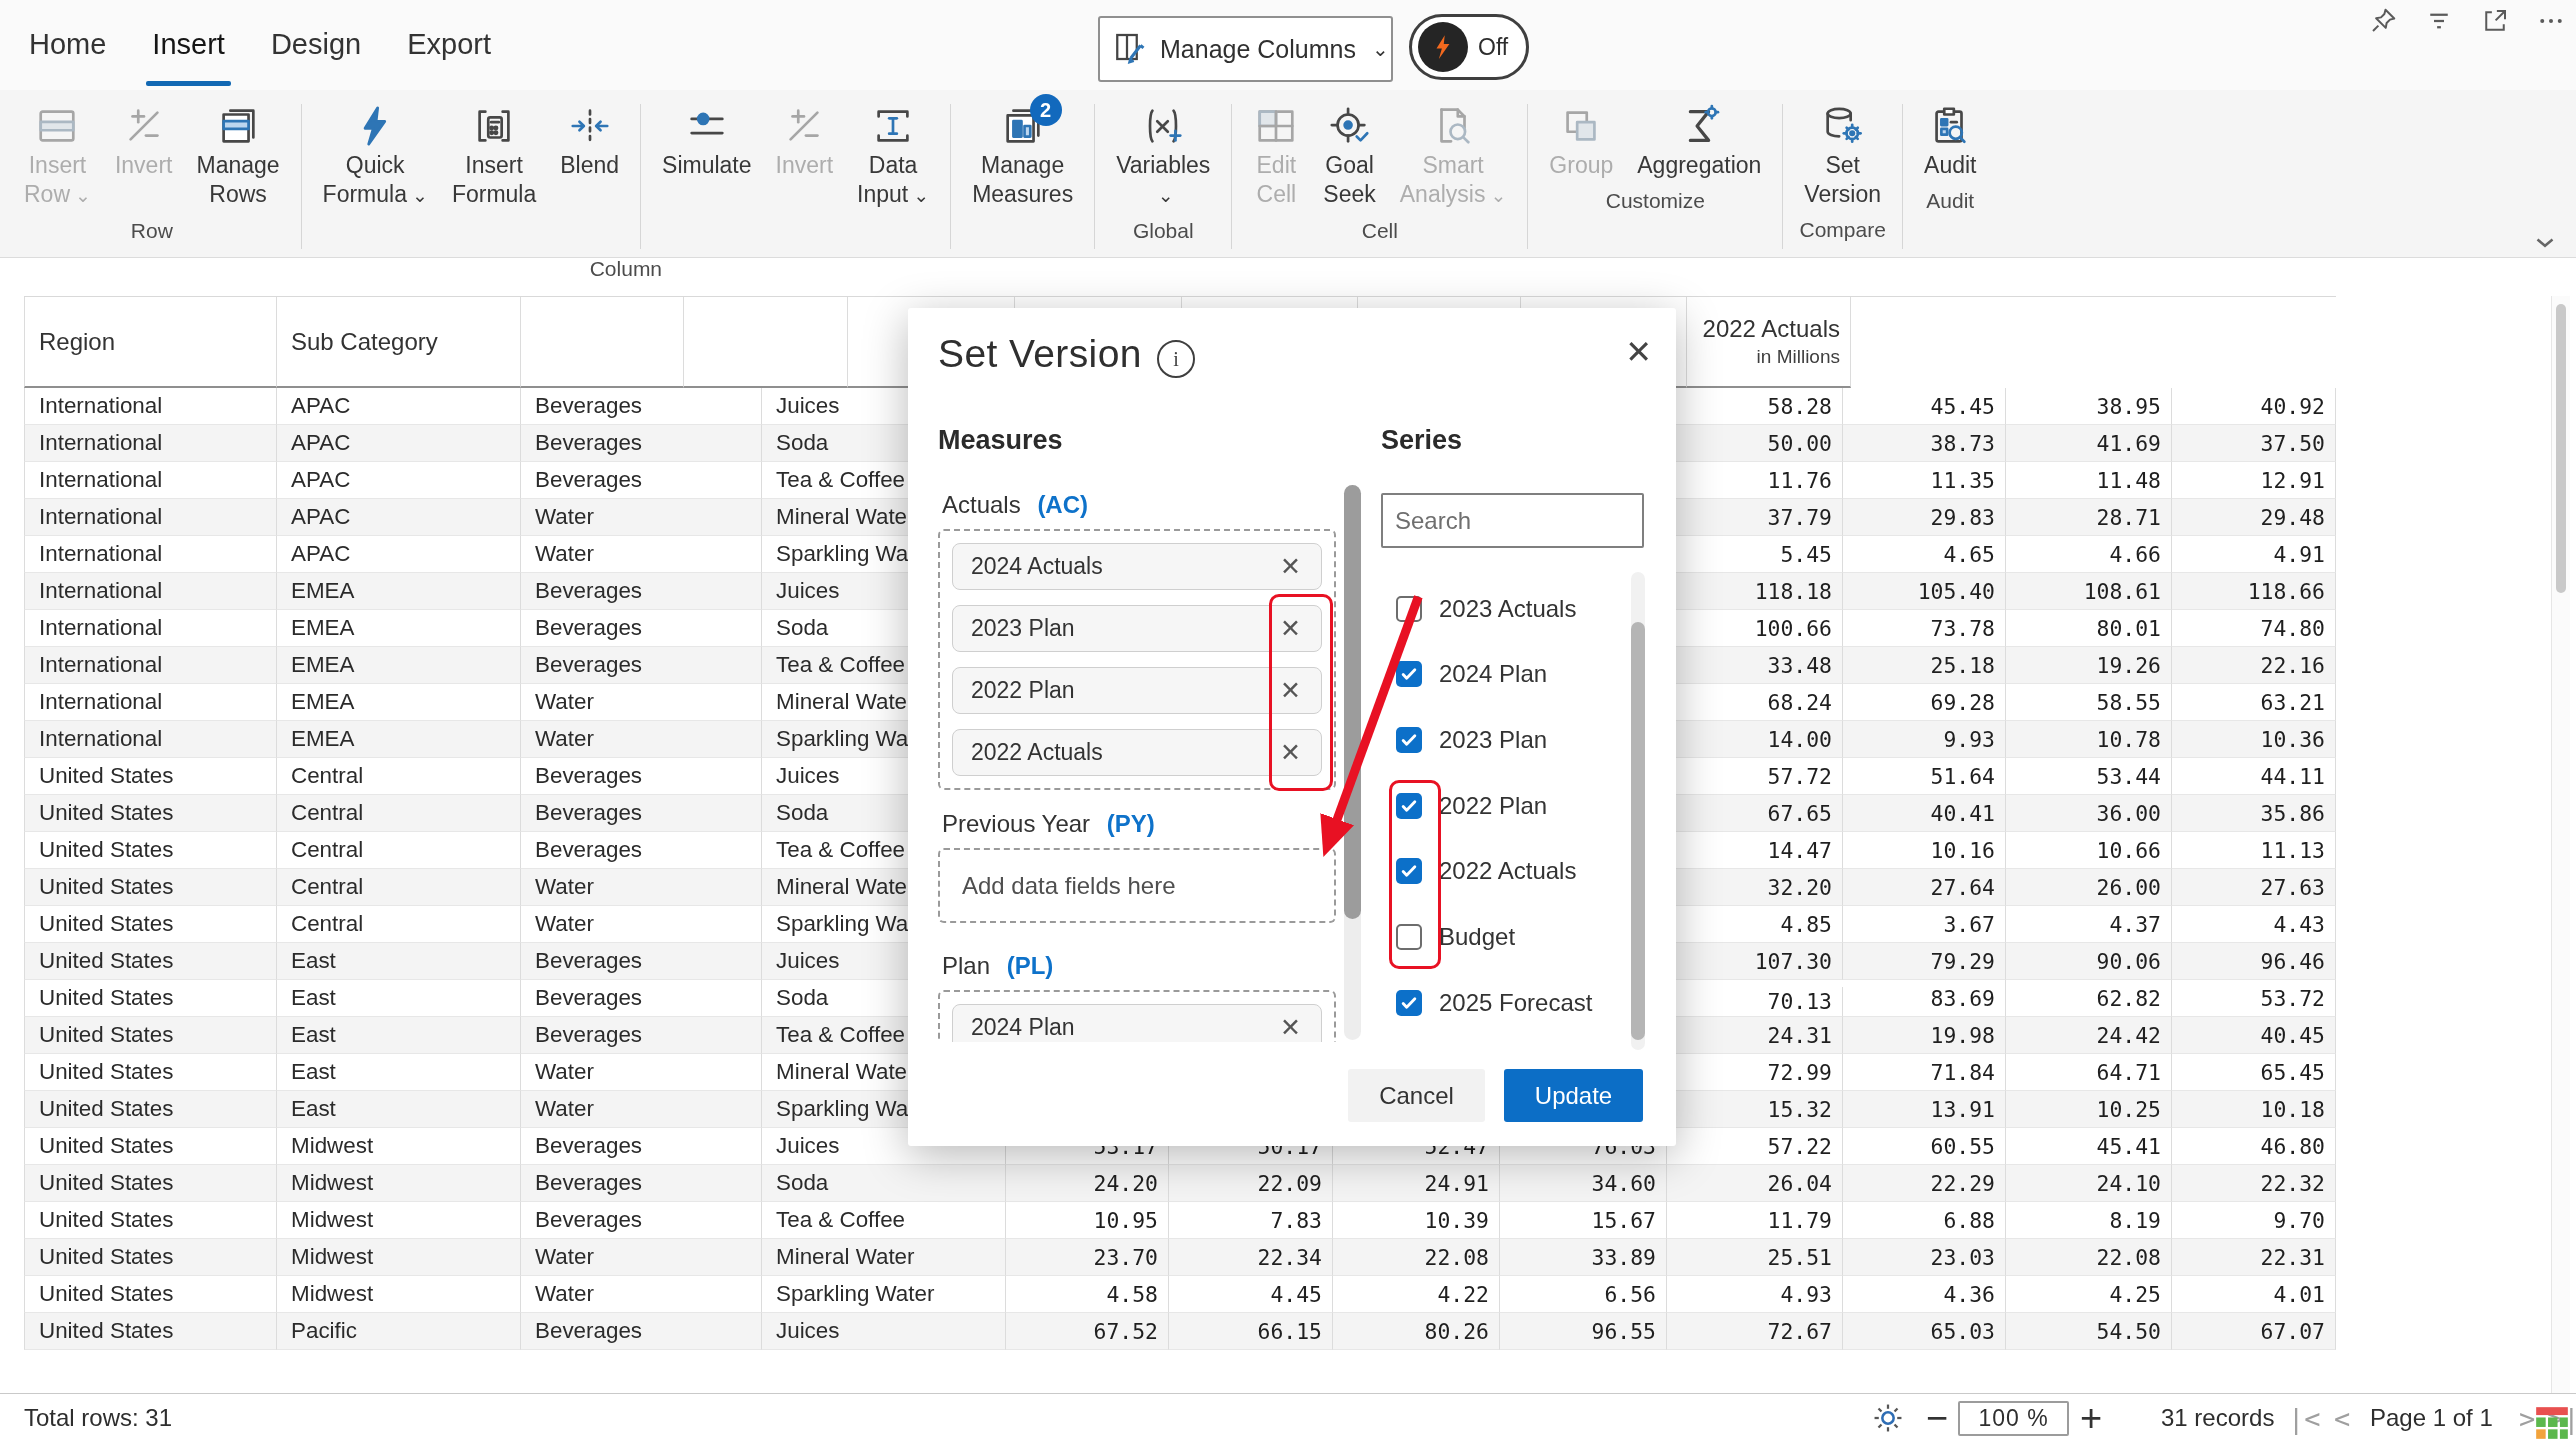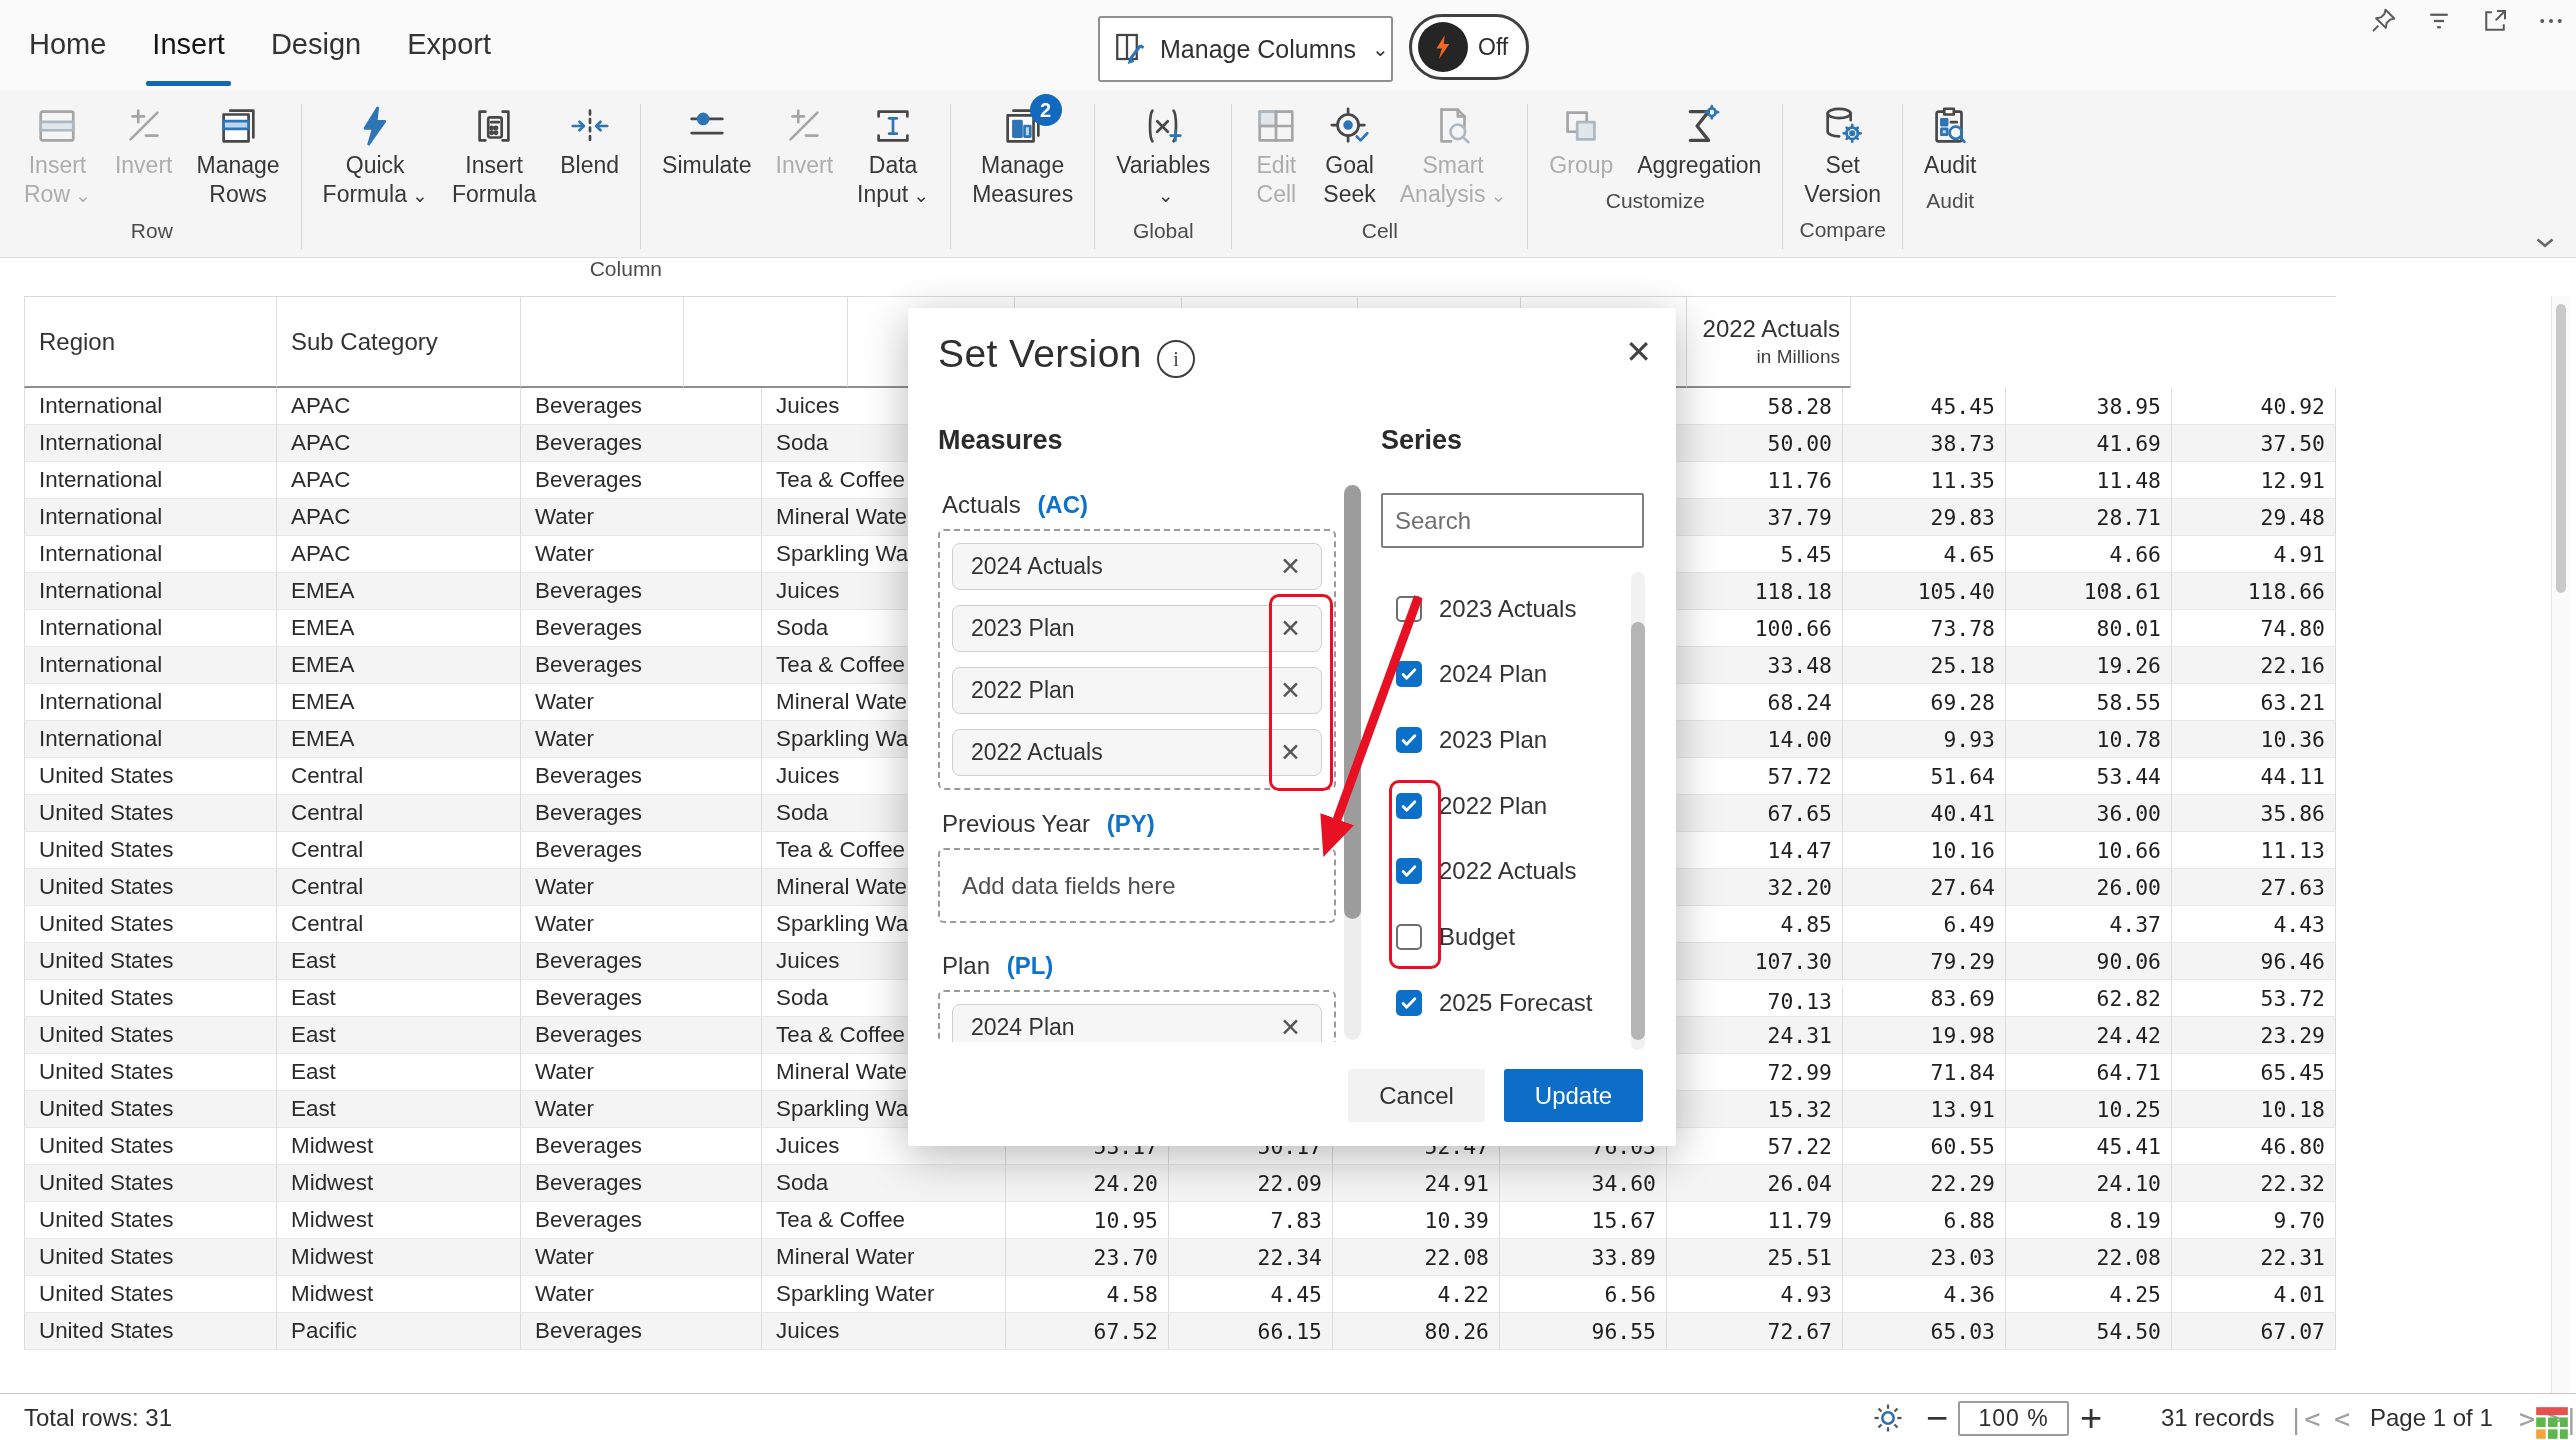--- a/index.html
+++ b/index.html
@@ -705,21 +705,21 @@
       <div class="trow drow">
         <div class="cell c-txt" style="width: 253px;">United States</div>
         <div class="cell c-txt" style="width: 244px;">Central</div>
         <div class="cell c-txt" style="width: 241px;">Water</div>
         <div class="cell c-txt" style="width: 244px;">Sparkling Water</div>
         <div class="cell c-num" style="width: 163px;"></div>
         <div class="cell c-num" style="width: 164px;"></div>
         <div class="cell c-num" style="width: 167px;"></div>
         <div class="cell c-num" style="width: 167px;"></div>
         <div class="cell c-num" style="width: 176px;">4.85</div>
-        <div class="cell c-num" style="width: 163px;">6.49</div>
+        <div class="cell c-num" style="width: 163px;">3.67</div>
         <div class="cell c-num" style="width: 166px;">4.37</div>
         <div class="cell c-num" style="width: 164px;">4.43</div>
       </div>
       <div class="trow drow odd">
         <div class="cell c-txt" style="width: 253px;">United States</div>
         <div class="cell c-txt" style="width: 244px;">East</div>
         <div class="cell c-txt" style="width: 241px;">Beverages</div>
         <div class="cell c-txt" style="width: 244px;">Juices</div>
         <div class="cell c-num" style="width: 163px;"></div>
         <div class="cell c-num" style="width: 164px;"></div>
@@ -749,21 +749,21 @@
         <div class="cell c-txt" style="width: 244px;">East</div>
         <div class="cell c-txt" style="width: 241px;">Beverages</div>
         <div class="cell c-txt" style="width: 244px;">Tea &amp; Coffee</div>
         <div class="cell c-num" style="width: 163px;"></div>
         <div class="cell c-num" style="width: 164px;"></div>
         <div class="cell c-num" style="width: 167px;"></div>
         <div class="cell c-num" style="width: 167px;"></div>
         <div class="cell c-num" style="width: 176px;">24.31</div>
         <div class="cell c-num" style="width: 163px;">19.98</div>
         <div class="cell c-num" style="width: 166px;">24.42</div>
-        <div class="cell c-num" style="width: 164px;">23.29</div>
+        <div class="cell c-num" style="width: 164px;">40.45</div>
       </div>
       <div class="trow drow">
         <div class="cell c-txt" style="width: 253px;">United States</div>
         <div class="cell c-txt" style="width: 244px;">East</div>
         <div class="cell c-txt" style="width: 241px;">Water</div>
         <div class="cell c-txt" style="width: 244px;">Mineral Water</div>
         <div class="cell c-num" style="width: 163px;"></div>
         <div class="cell c-num" style="width: 164px;"></div>
         <div class="cell c-num" style="width: 167px;"></div>
         <div class="cell c-num" style="width: 167px;"></div>

